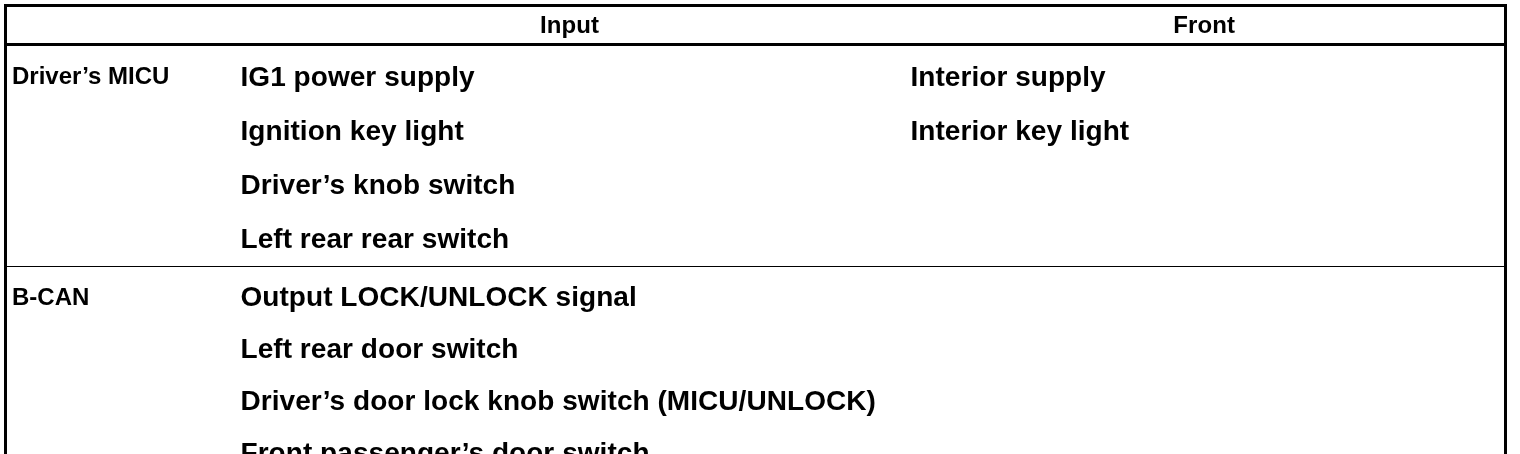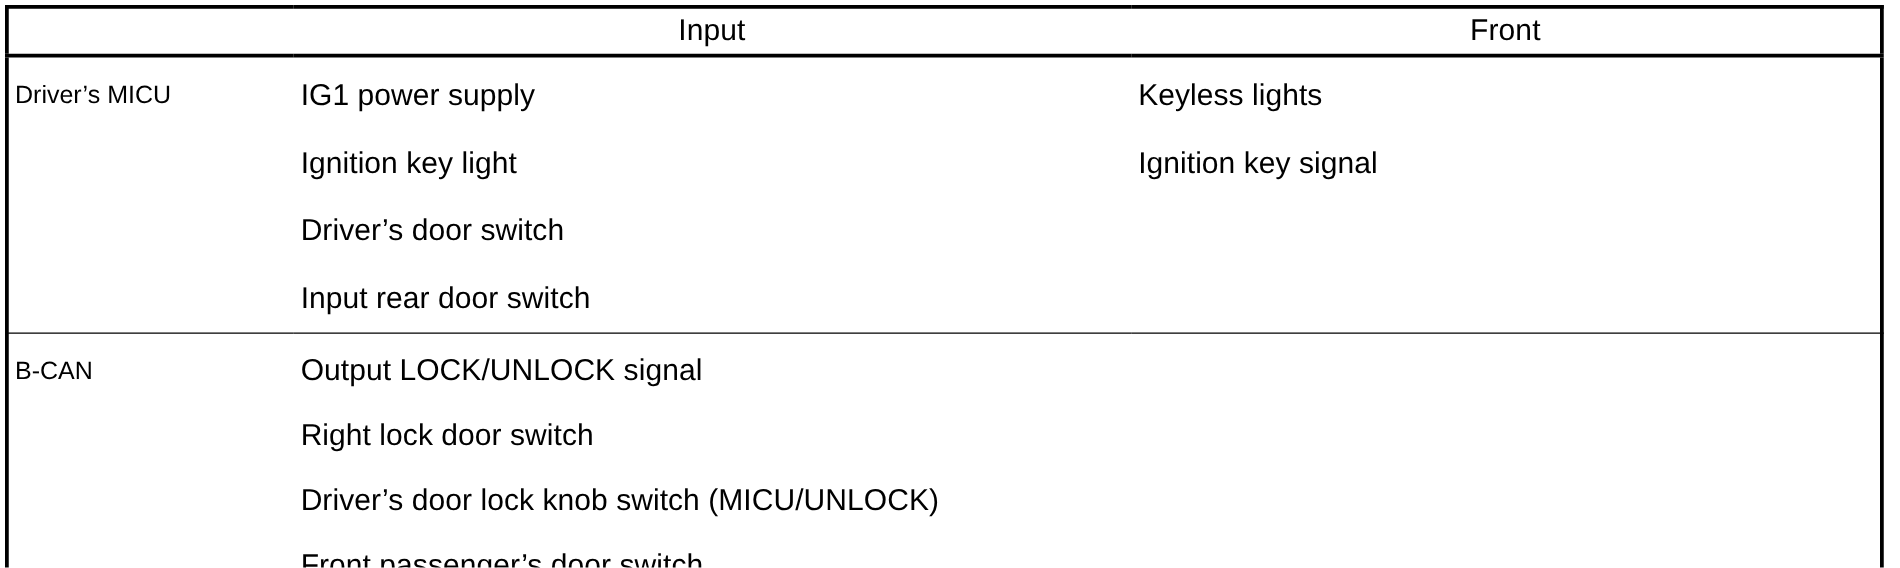--- a/index.html
+++ b/index.html
@@ -40,21 +40,21 @@
   .spec-table col.c-input  { width: 670px; }
   .spec-table col.c-output { width: 601px; }
 
   .spec-table td,
   .spec-table th {
     box-sizing: border-box;
     vertical-align: top;
     padding: 0;
     margin: 4px;
     border: 0;
-    font-weight: normal;
+    font-weight: bold;
     background: #ffffff;
   }
 
   
   .col-div {
     border-left: 2px solid #000000;
   }
 
   
   .hdr-row { height: 38px; }
@@ -78,31 +78,31 @@
     padding-left: 6px;
     padding-top: 4px;
   }
   .cell-pad-sys {
     padding-left: 5px;
     padding-top: 4px;
   }
 
   .cell-line {
     display: block;
-    font-size: 24px;
+    font-size: 28px;
     line-height: 54px;
     height: 54px;
     white-space: nowrap;
     letter-spacing: 0.05px;
   }
   .cell-line.tight { line-height: 52px; height: 52px; }
 
   .sys-label {
     display: block;
-    font-size: 20px;
+    font-size: 24px;
     line-height: 52px;
     height: 52px;
     white-space: nowrap;
   }
 
   .empty-cell { min-height: 10px; }
 </style>
 </head>
 <body>
 
@@ -132,42 +132,42 @@
       <tr class="body-row first">
         <td>
           <div class="cell-pad-sys">
             <span class="sys-label">Driver’s MICU</span>
           </div>
         </td>
         <td class="col-div">
           <div class="cell-pad">
             <span class="cell-line">IG1 power supply</span>
             <span class="cell-line">Ignition key light</span>
-            <span class="cell-line">Driver’s door switch</span>
-            <span class="cell-line">Input rear door switch</span>
+            <span class="cell-line">Driver’s knob switch</span>
+            <span class="cell-line">Left rear rear switch</span>
           </div>
         </td>
         <td class="col-div">
           <div class="cell-pad">
-            <span class="cell-line">Keyless lights</span>
-            <span class="cell-line">Ignition key signal</span>
+            <span class="cell-line">Interior supply</span>
+            <span class="cell-line">Interior key light</span>
           </div>
         </td>
       </tr>
 
       <tr class="body-row">
         <td>
           <div class="cell-pad-sys">
             <span class="sys-label">B-CAN</span>
           </div>
         </td>
         <td class="col-div">
           <div class="cell-pad">
             <span class="cell-line tight">Output LOCK/UNLOCK signal</span>
-            <span class="cell-line tight">Right lock door switch</span>
+            <span class="cell-line tight">Left rear door switch</span>
             <span class="cell-line tight">Driver’s door lock knob switch (MICU/UNLOCK)</span>
             <span class="cell-line tight">Front passenger’s door switch</span>
           </div>
         </td>
         <td class="col-div empty-cell">
           <div class="cell-pad"></div>
         </td>
       </tr>
     </tbody>
   </table>

